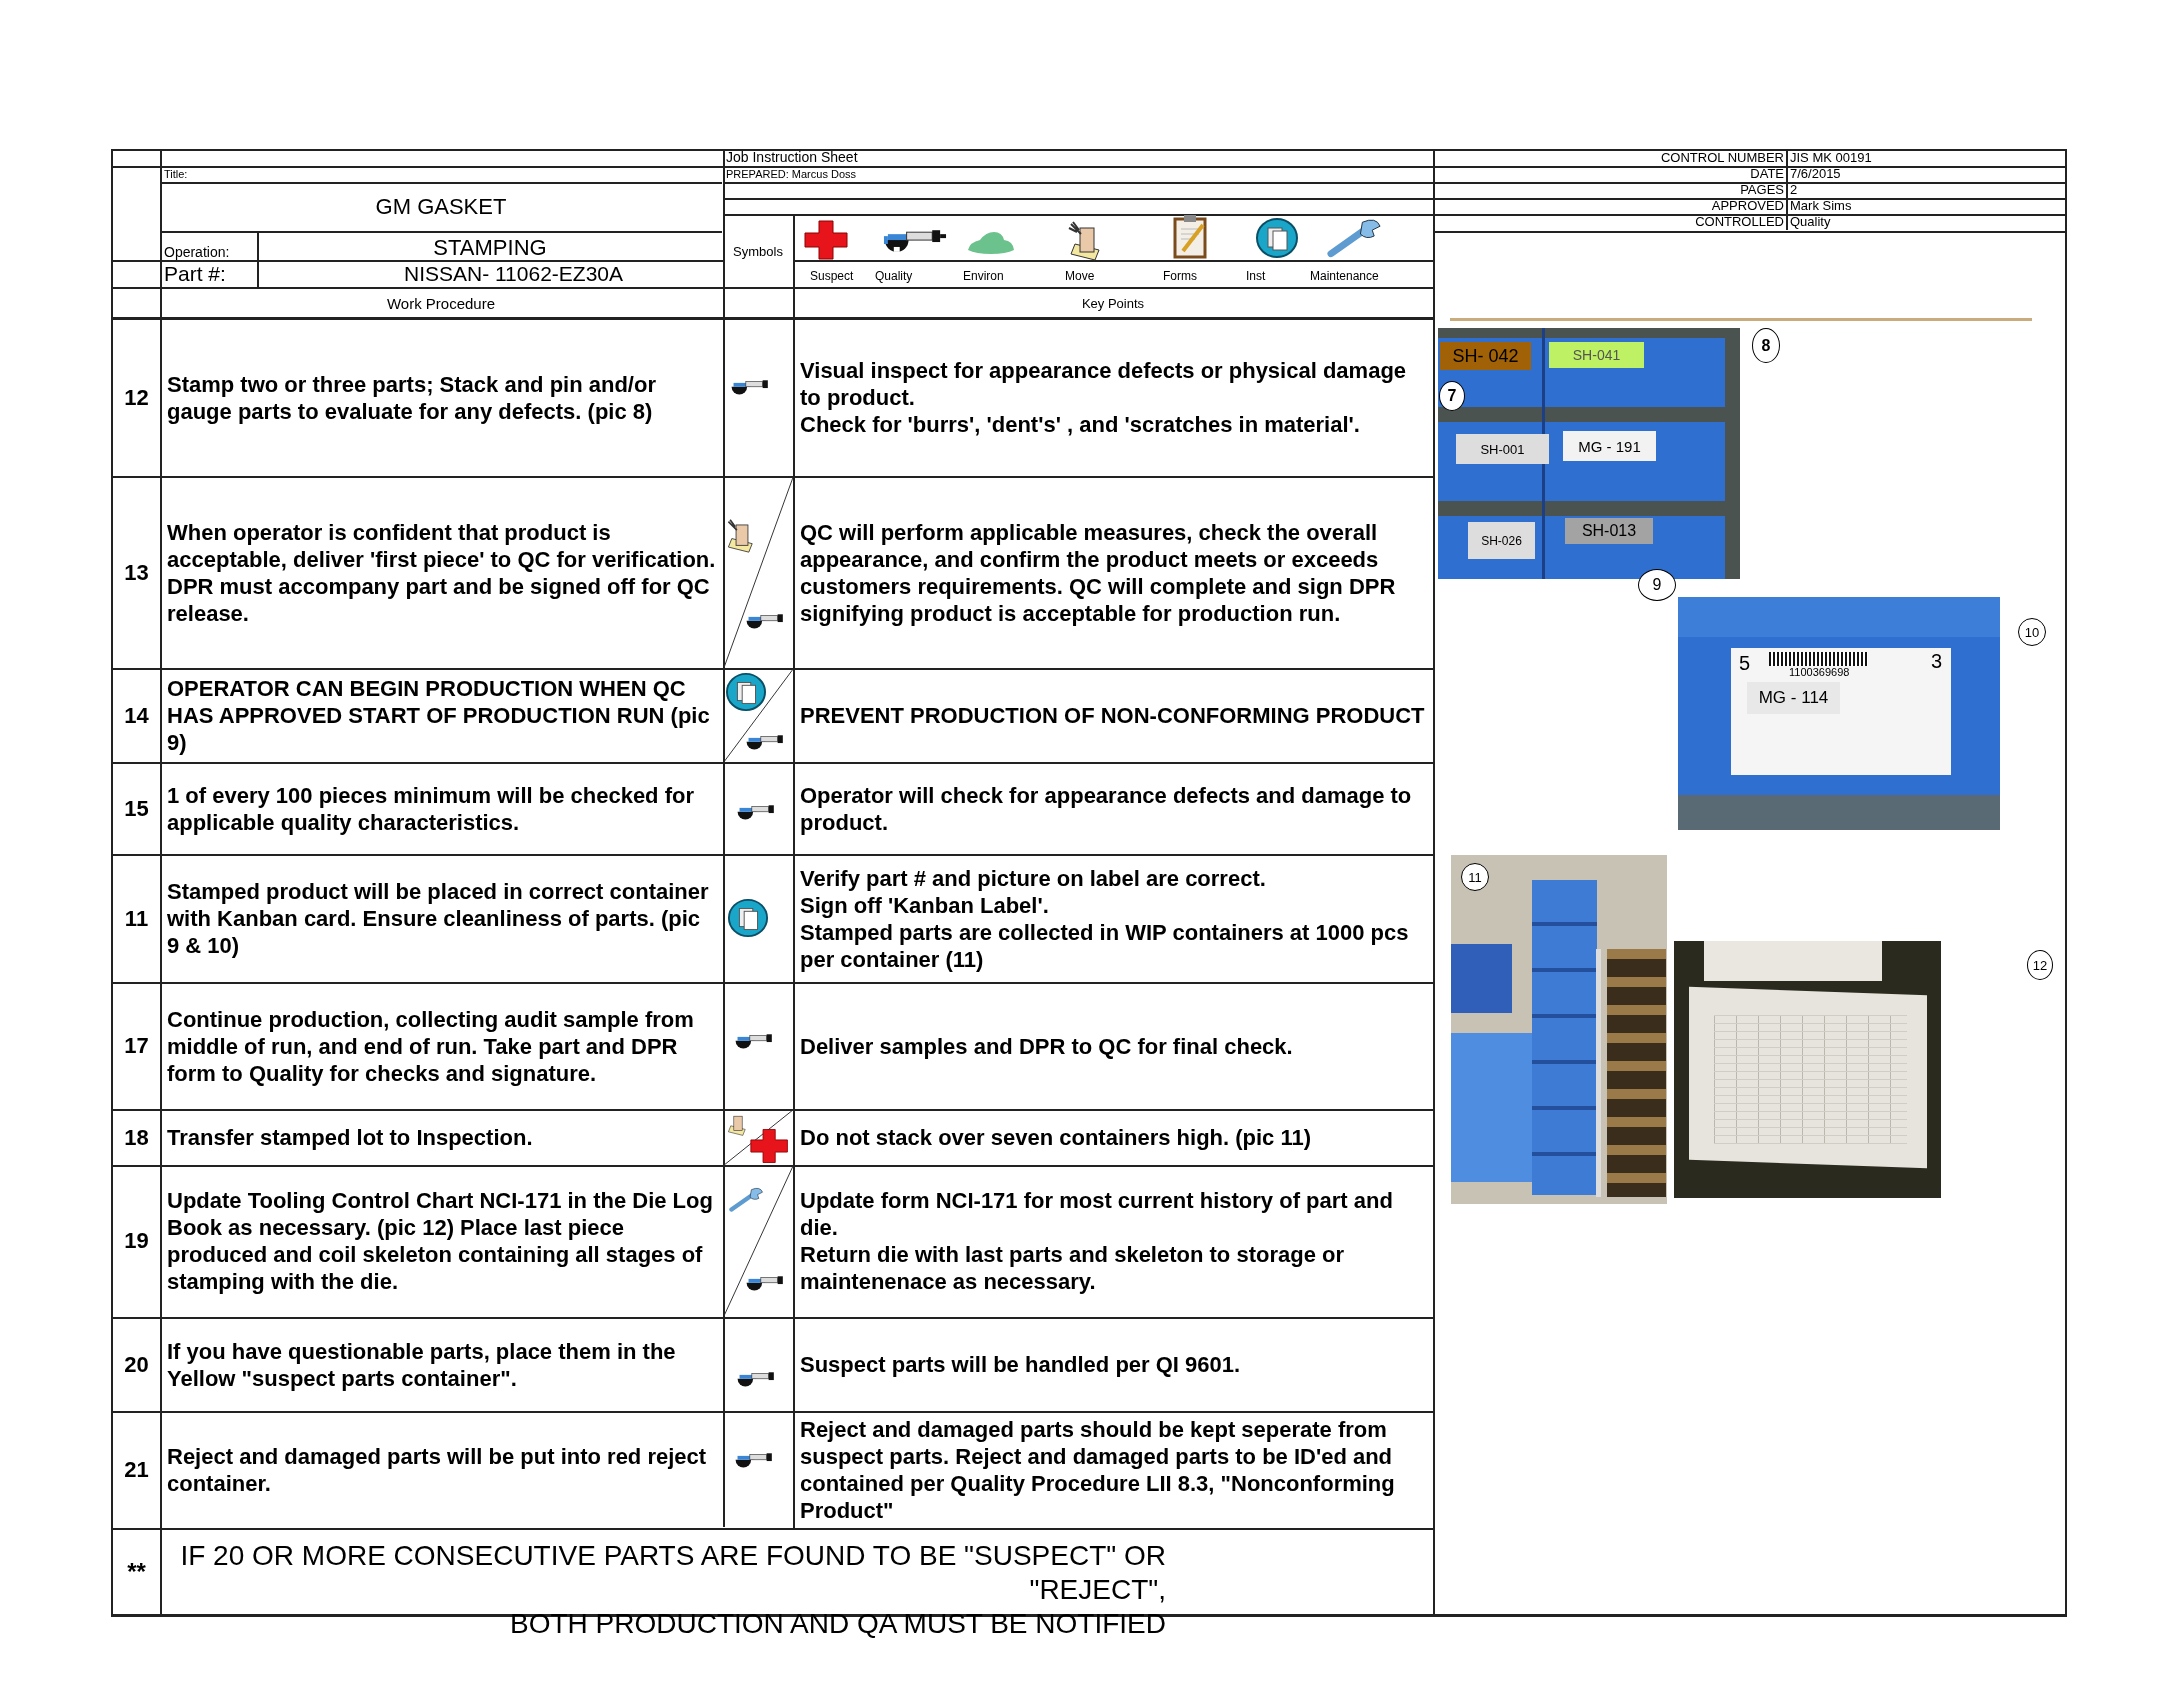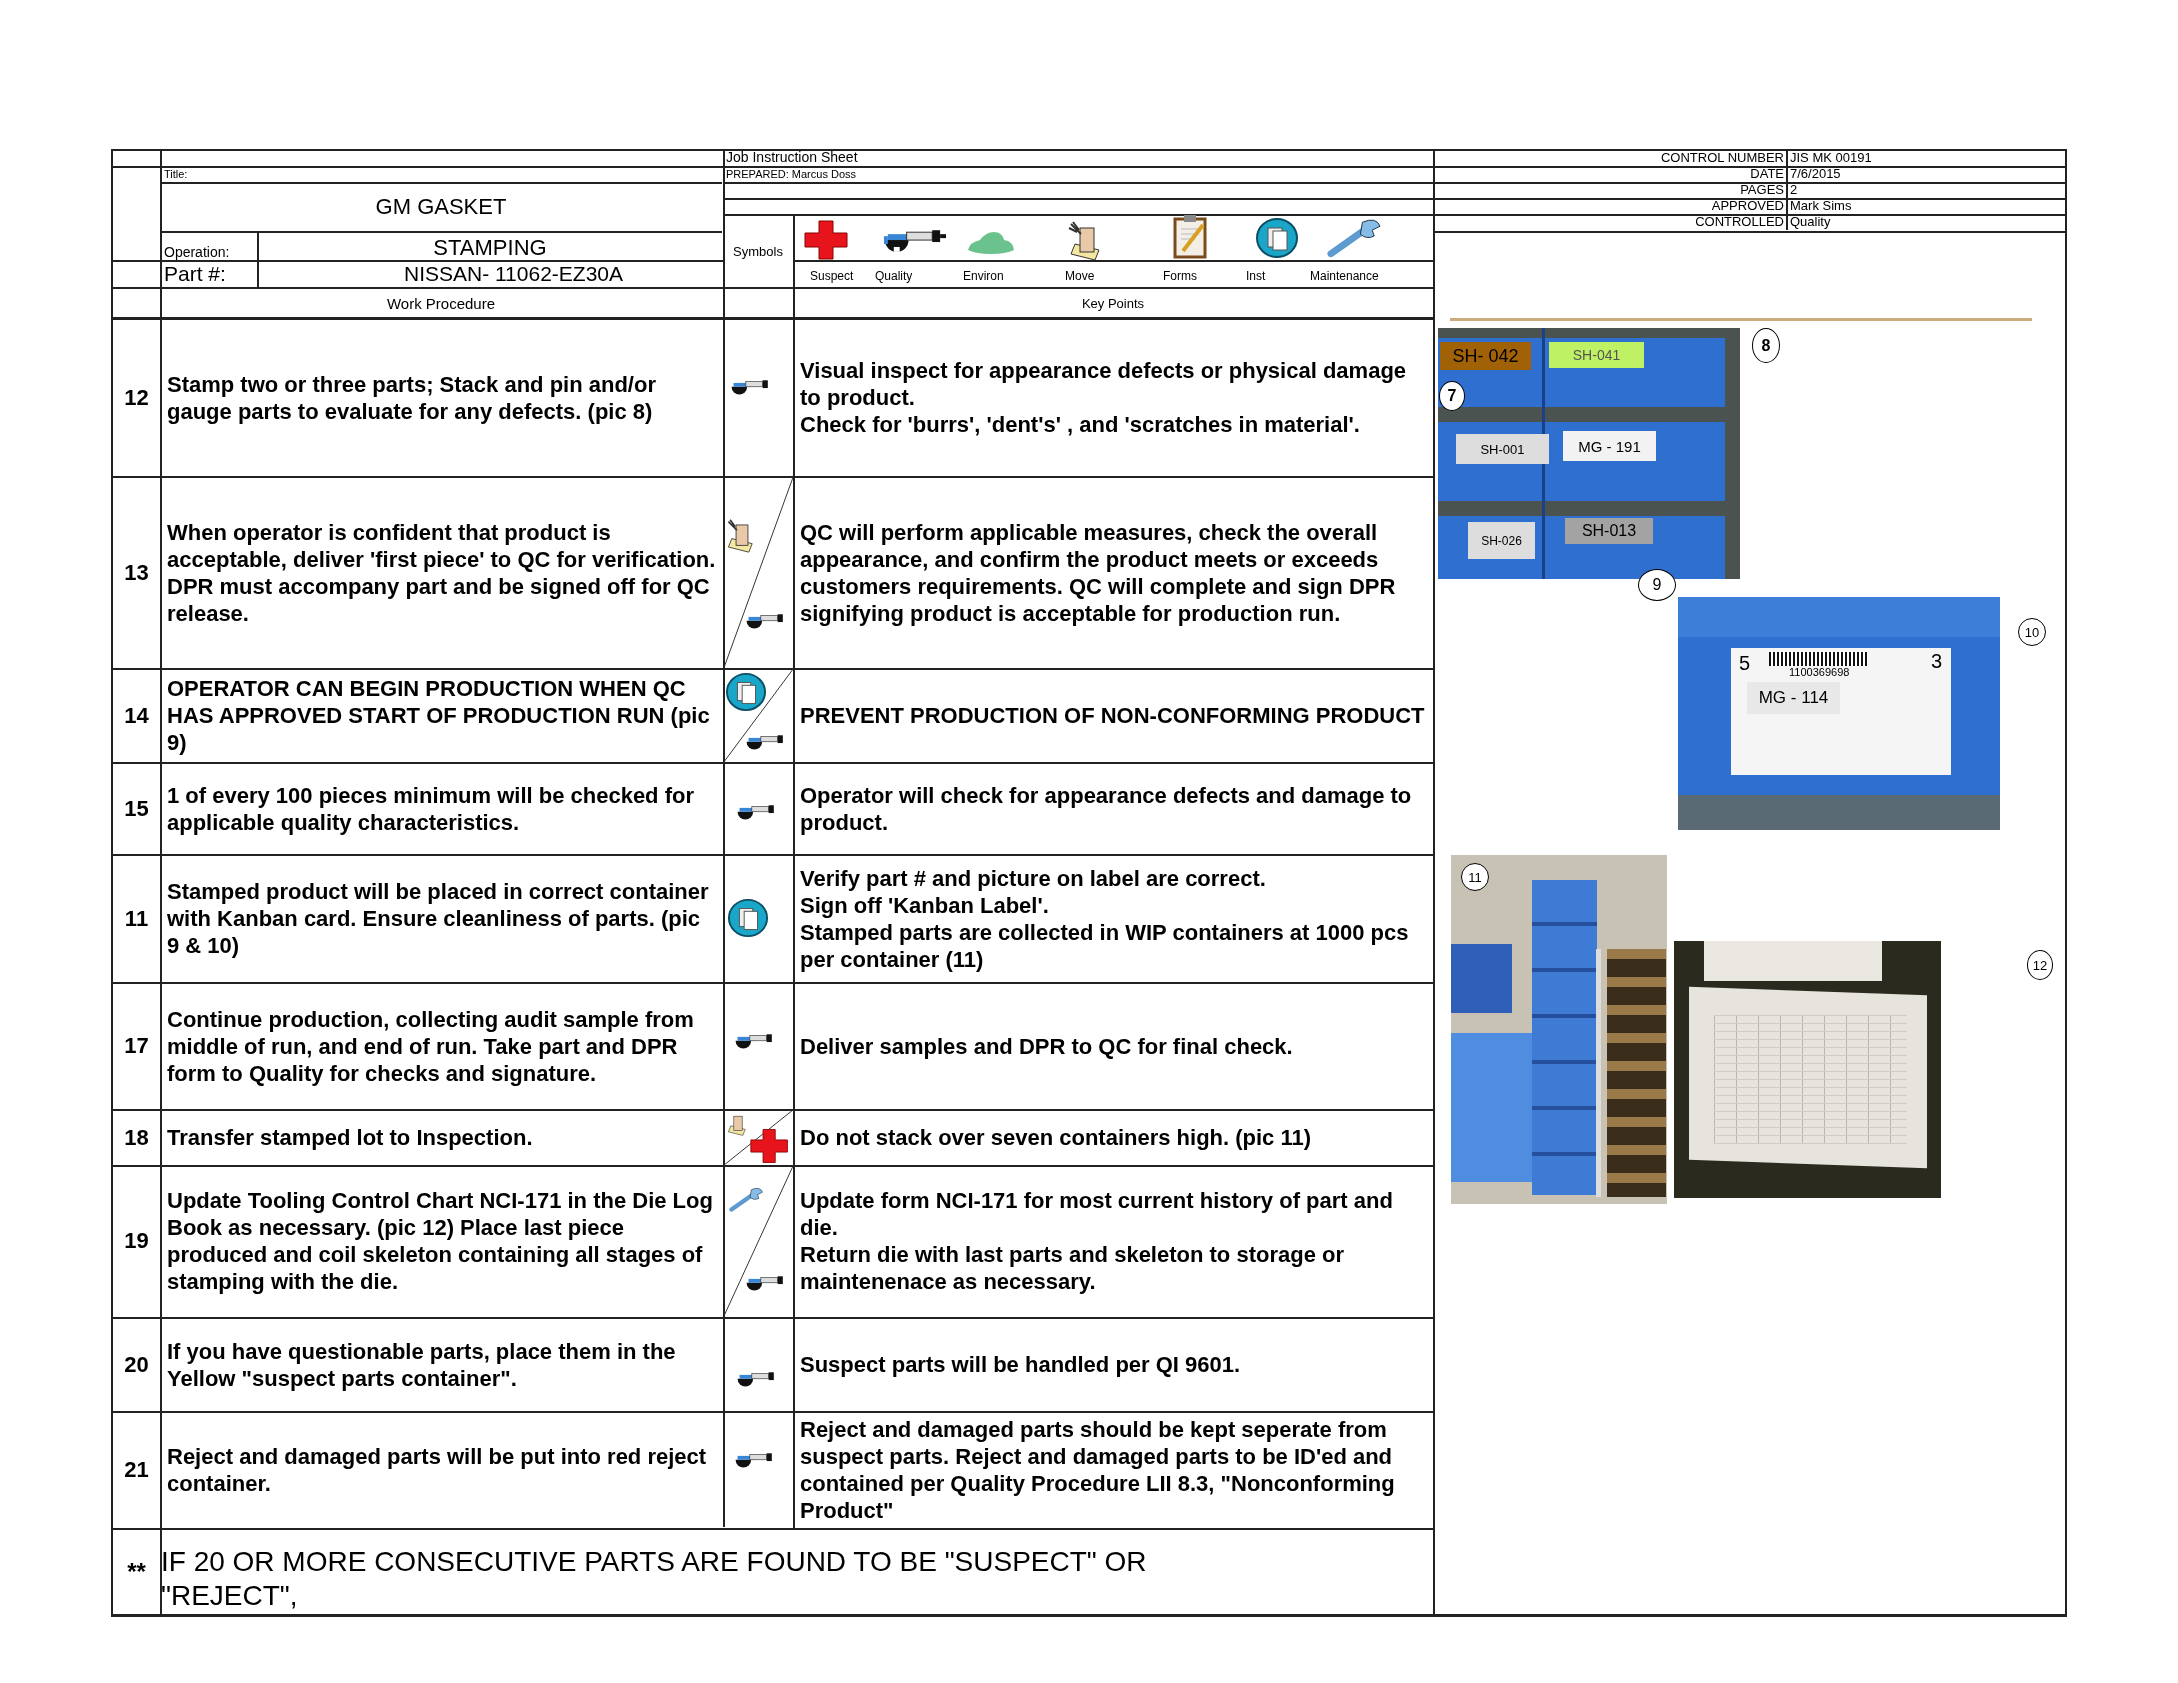--- a/index.html
+++ b/index.html
@@ -295,22 +295,23 @@
   <svg class="icon" style="left:733px;top:1452px" width="44" height="22" viewBox="0 0 68 34">
       <path d="M4 12 a12 12 0 0 0 24 0" fill="#111"></path>
       <rect x="7" y="6" width="26" height="6" fill="#3a86d6"></rect>
       <rect x="26" y="4" width="26" height="8" fill="#ddd" stroke="#333"></rect>
       <rect x="52" y="2" width="8" height="12" fill="#111"></rect>
     </svg>
 </div>
 
 <div>
   <div class="cell num" style="left:112px;top:1529px;width:49px;height:85px;font-size:24px">**</div>
-  <div class="abs b" style="left:161px;top:1529px;width:1005px;height:85px;text-align:left;font-size:28px;line-height:34px;padding-top:16px">
+  <div class="abs b" style="left:161px;top:1529px;width:1005px;height:85px;text-align:right;font-size:28px;line-height:34px;padding-top:10px">
     <div>IF 20 OR MORE CONSECUTIVE PARTS ARE FOUND TO BE "SUSPECT" OR "REJECT",</div>
+    <div>BOTH PRODUCTION AND QA MUST BE NOTIFIED</div>
   </div>
 </div>
 
 <div>
   <div class="abs" style="left:1450px;top:318px;width:582px;height:3px;background:#c9ac7c"></div>
 
   <div class="photo" style="left:1438px;top:328px;width:302px;height:251px;background:#4a5350">
     <div class="abs" style="left:0;top:10px;width:292px;height:69px;background:#2f6fd0"></div>
     <div class="abs" style="left:0;top:94px;width:292px;height:79px;background:#2f6fd0"></div>
     <div class="abs" style="left:0;top:188px;width:292px;height:63px;background:#2f6fd0"></div>

